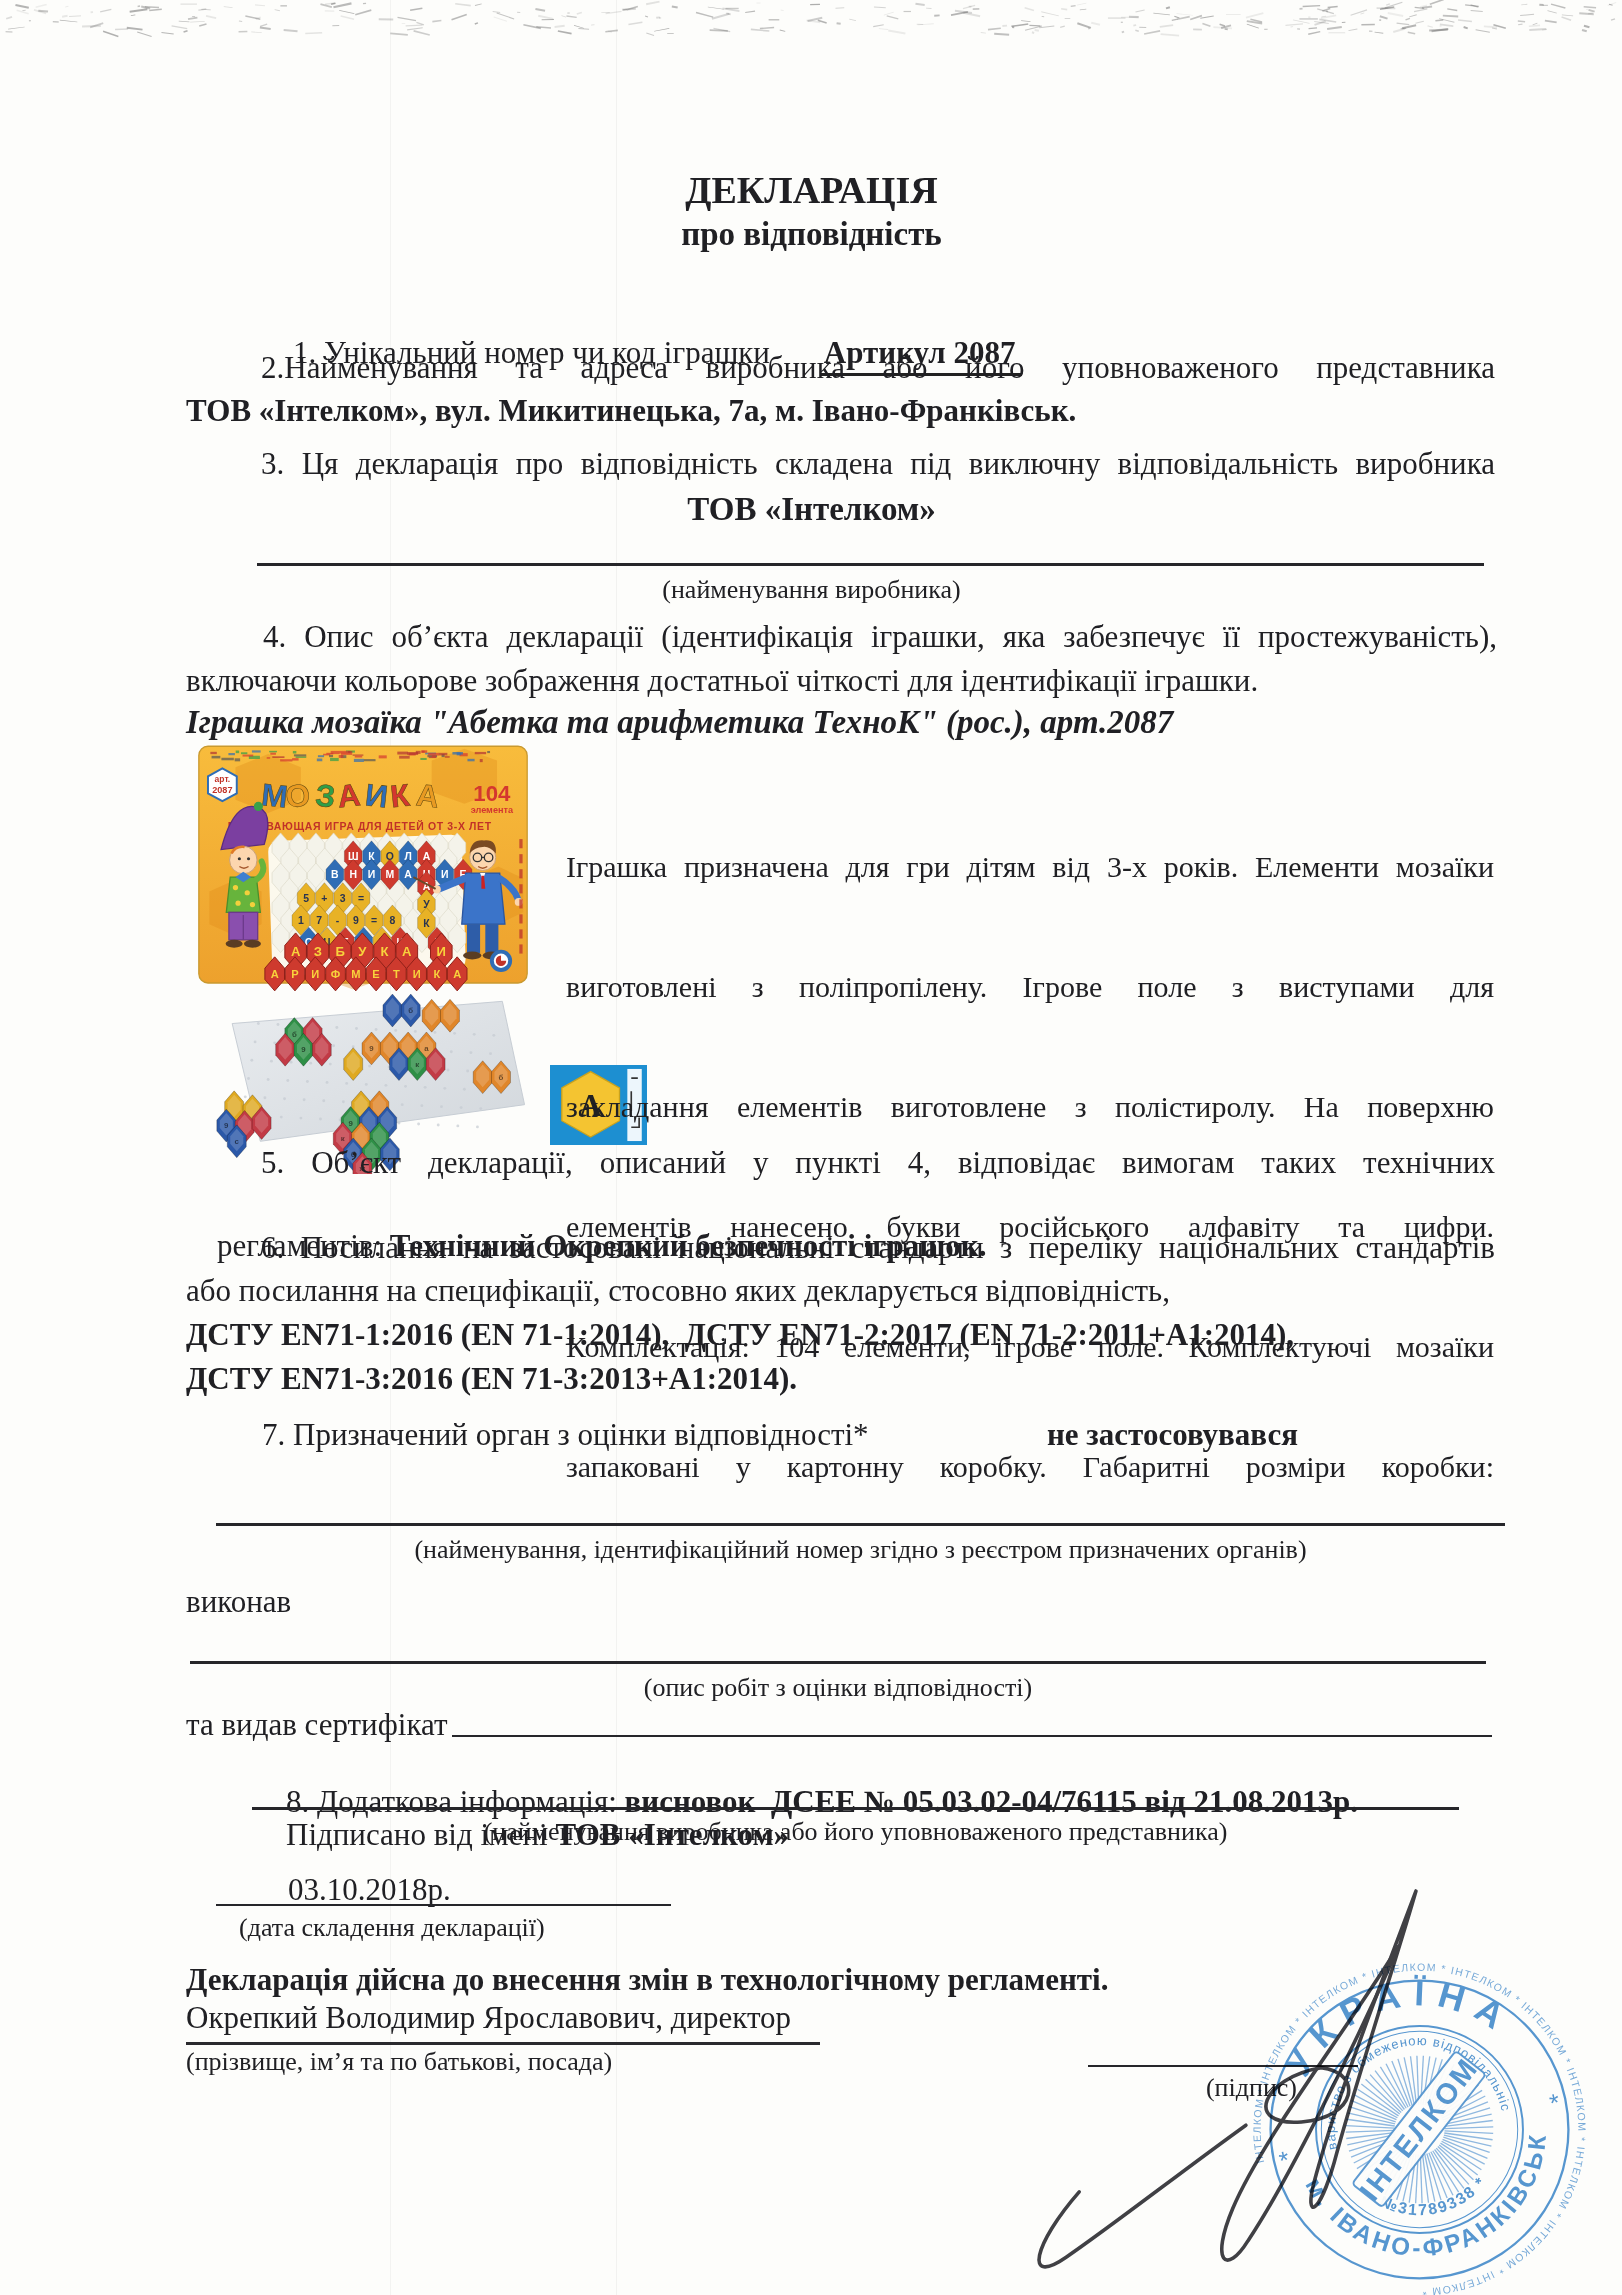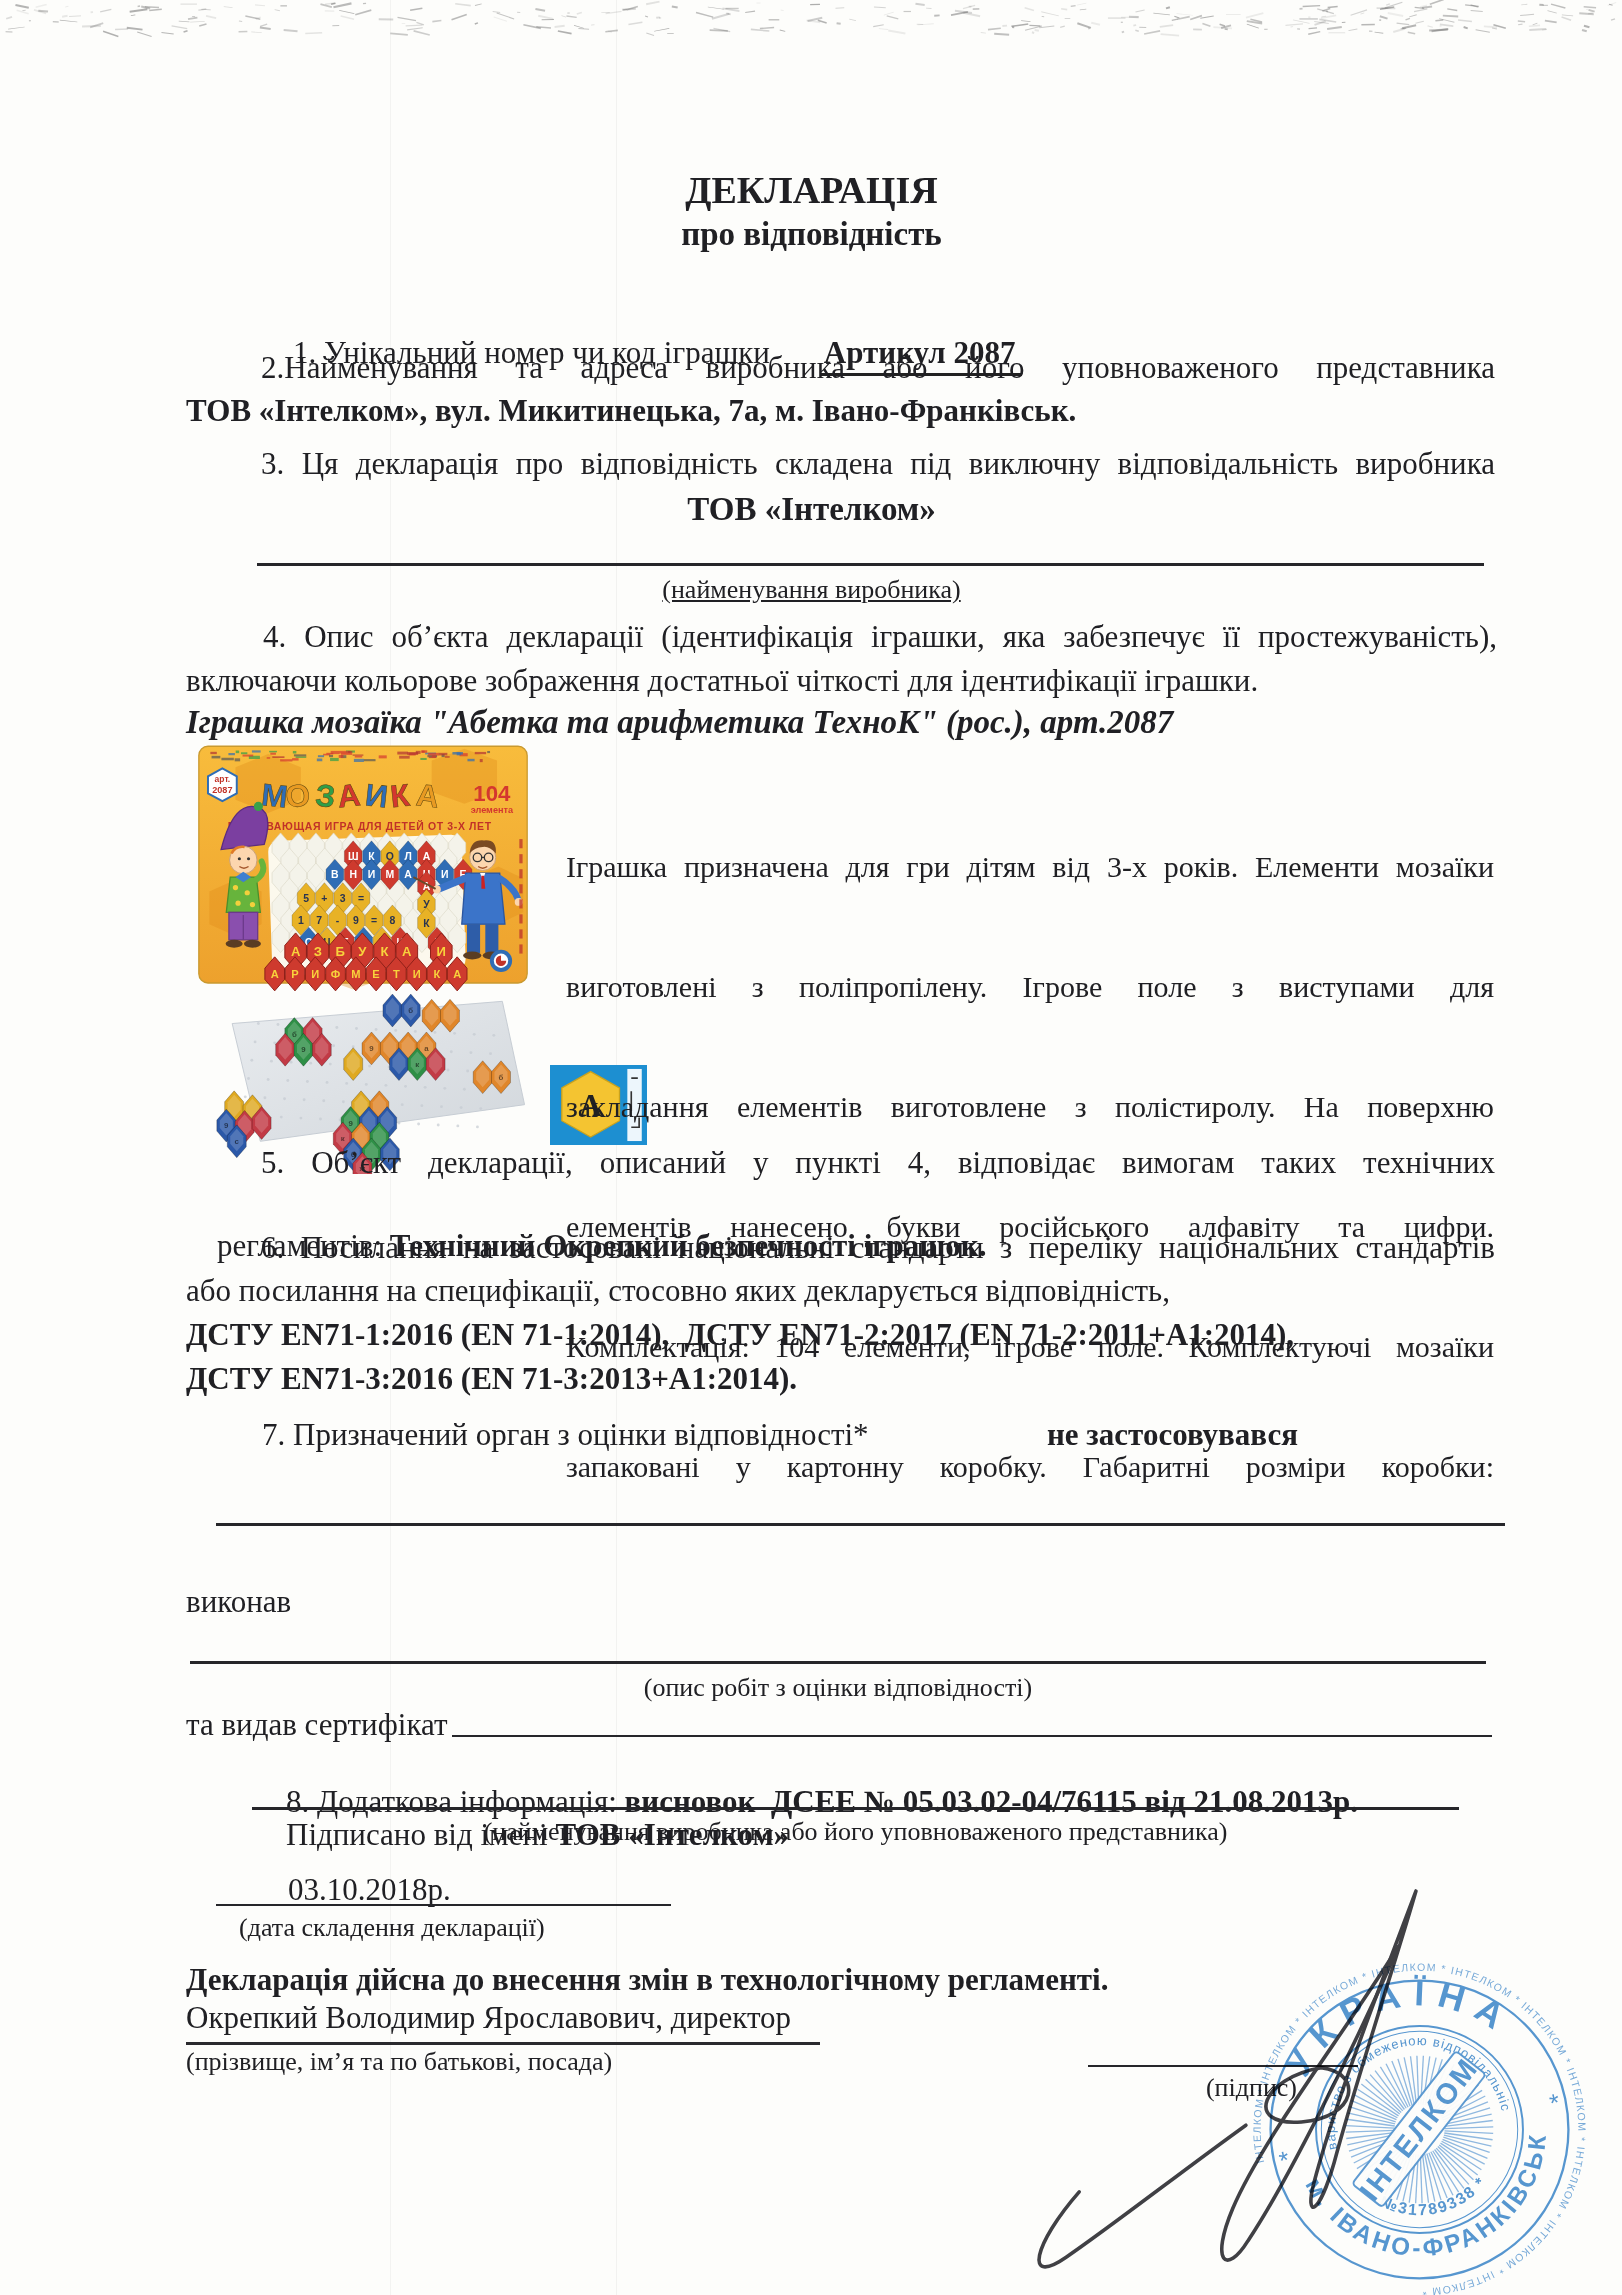--- a/index.html
+++ b/index.html
@@ -338,21 +338,21 @@
     <span>1. Унікальний номер чи код іграшки</span><span class="b" style="margin-left:50px;border-bottom:3.9px solid #222;padding:0 6.5px 2.6px 3.9px;">Артикул 2087</span>
   </div>
 
   <div class="t fs47 jl" style="left:186px;top:348px;width:1309px;text-indent:75px;">2.Найменування та адреса виробника або його уповноваженого представника</div>
   <div class="t fs47 b" style="left:186px;top:391px;">ТОВ «Інтелком», вул. Микитинецька, 7а, м. Івано-Франківськ.</div>
 
   <div class="t fs47 jl" style="left:186px;top:444px;width:1309px;text-indent:75px;">3. Ця декларація про відповідність складена під виключну відповідальність виробника</div>
 
   <div class="t c b fs50" style="top:491px;">ТОВ «Інтелком»</div>
   <div class="rule" style="left:257px;top:563px;width:1227px;"></div>
-  <div class="t c cap" style="top:575px;text-decoration:underline;">(найменування виробника)</div>
+  <div class="t c cap" style="top:575px;">(найменування виробника)</div>
 
   <div class="t fs47 jl" style="left:188px;top:617px;width:1309px;text-indent:75px;">4. Опис об’єкта декларації (ідентифікація іграшки, яка забезпечує її простежуваність),</div>
   <div class="t fs47" style="left:186px;top:661px;">включаючи кольорове зображення достатньої чіткості для ідентифікації іграшки.</div>
 
   <div class="t b i fs50" style="left:186px;top:704px;">Іграшка мозаїка "Абетка та арифметика ТехноК" (рос.), арт.2087</div>
 
   <svg class="boxart" style="position:absolute;left:196px;top:741px;" width="334" height="433" viewBox="0 0 510 662">
     <defs>
       <linearGradient id="gold" x1="0" y1="0" x2="0" y2="1">
         <stop offset="0" stop-color="#f8bc3c"></stop>
@@ -896,20 +896,21 @@
 
   <div class="t fs47 jl" style="left:186px;top:1228px;width:1309px;text-indent:75px;">6. Посилання на застосовані національні стандарти з переліку національних стандартів</div>
   <div class="t fs47" style="left:186px;top:1271px;">або посилання на специфікації, стосовно яких декларується відповідність,</div>
   <div class="t fs47 b" style="left:186px;top:1315px;">ДСТУ EN71-1:2016 (EN 71-1:2014),  ДСТУ EN71-2:2017 (EN 71-2:2011+А1:2014),</div>
   <div class="t fs47 b" style="left:186px;top:1359px;">ДСТУ EN71-3:2016 (EN 71-3:2013+А1:2014).</div>
 
   <div class="t fs47" style="left:262px;top:1415px;">7. Призначений орган з оцінки відповідності*</div>
   <div class="t fs47 b" style="left:1047px;top:1415px;">не застосовувався</div>
 
   <div class="rule" style="left:216px;top:1523px;width:1289px;"></div>
+  <div class="t cap" style="left:216px;top:1535px;width:1289px;text-align:center;">(найменування, ідентифікаційний номер згідно з реєстром призначених органів)</div>
   <div class="t fs47" style="left:186px;top:1582px;">виконав</div>
 
   <div class="rule" style="left:190px;top:1661px;width:1296px;"></div>
   <div class="t cap" style="left:190px;top:1673px;width:1296px;text-align:center;">(опис робіт з оцінки відповідності)</div>
 
   <div class="t fs47" style="left:186px;top:1705px;">та видав сертифікат</div>
   <div class="rule thin" style="left:452px;top:1735px;width:1040px;"></div>
 
   <div class="t fs47" style="left:255px;top:1742px;">
     <span>8. Додаткова інформація: </span><span class="b">висновок  ДСЕЕ № 05.03.02-04/76115 від 21.08.2013р.</span>

